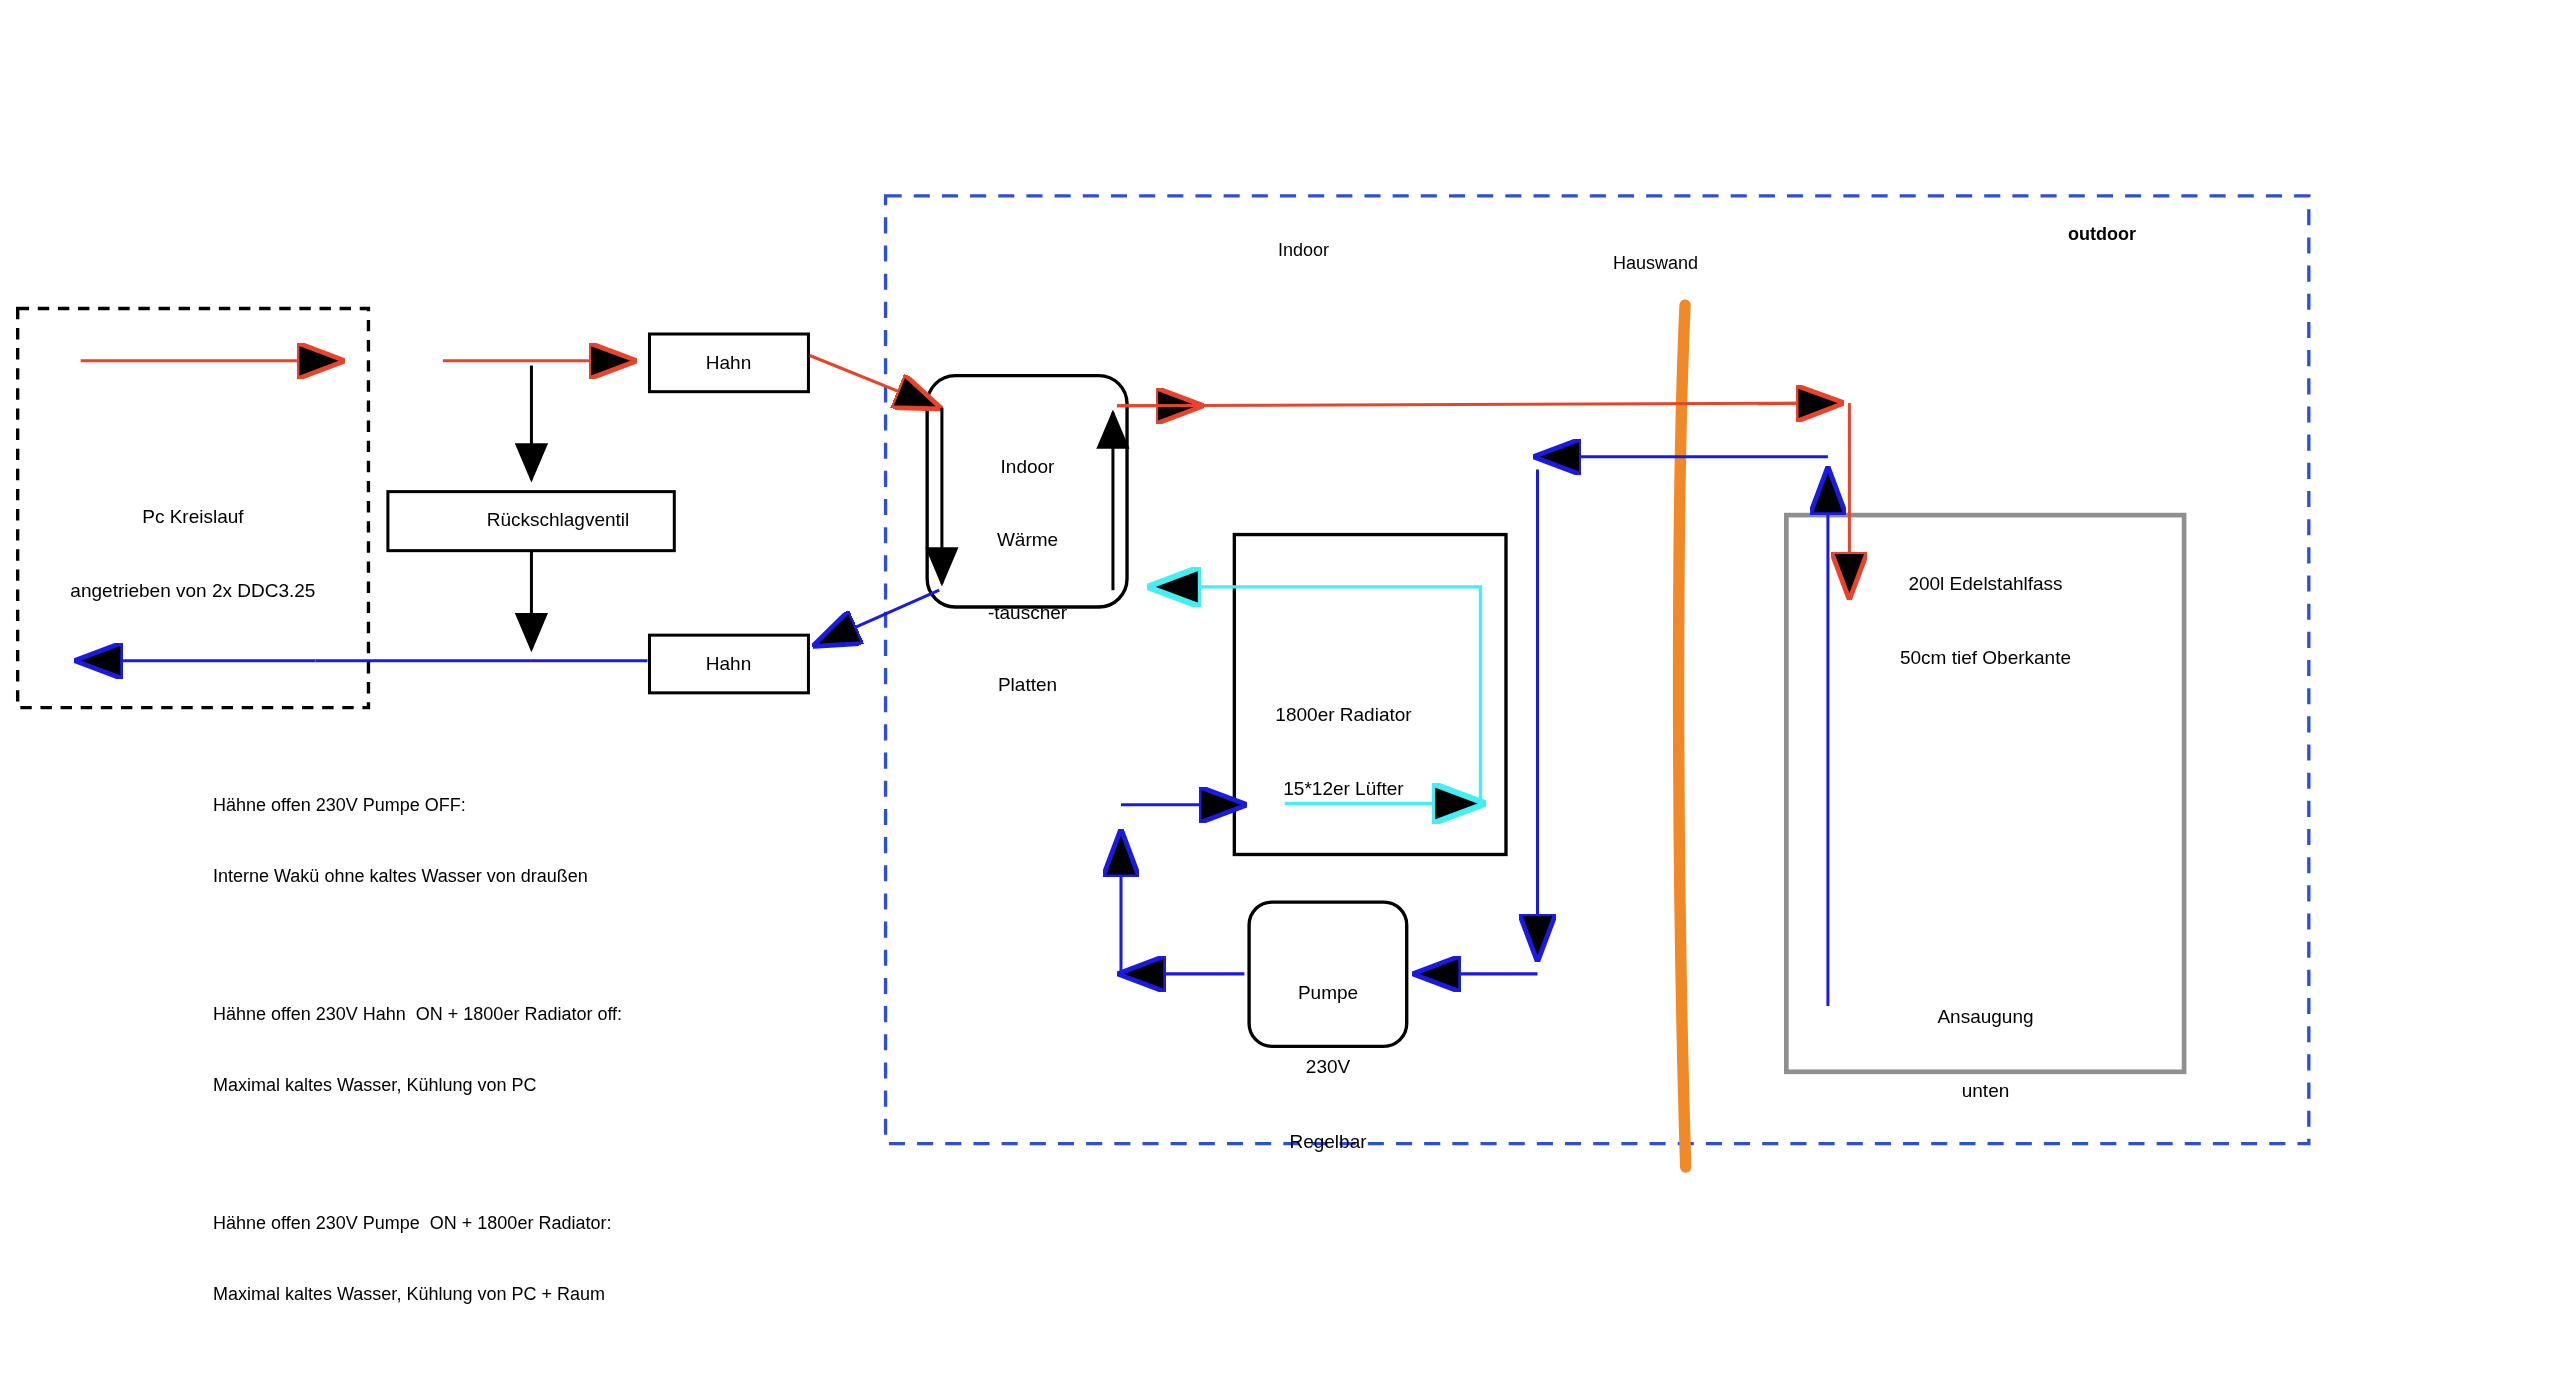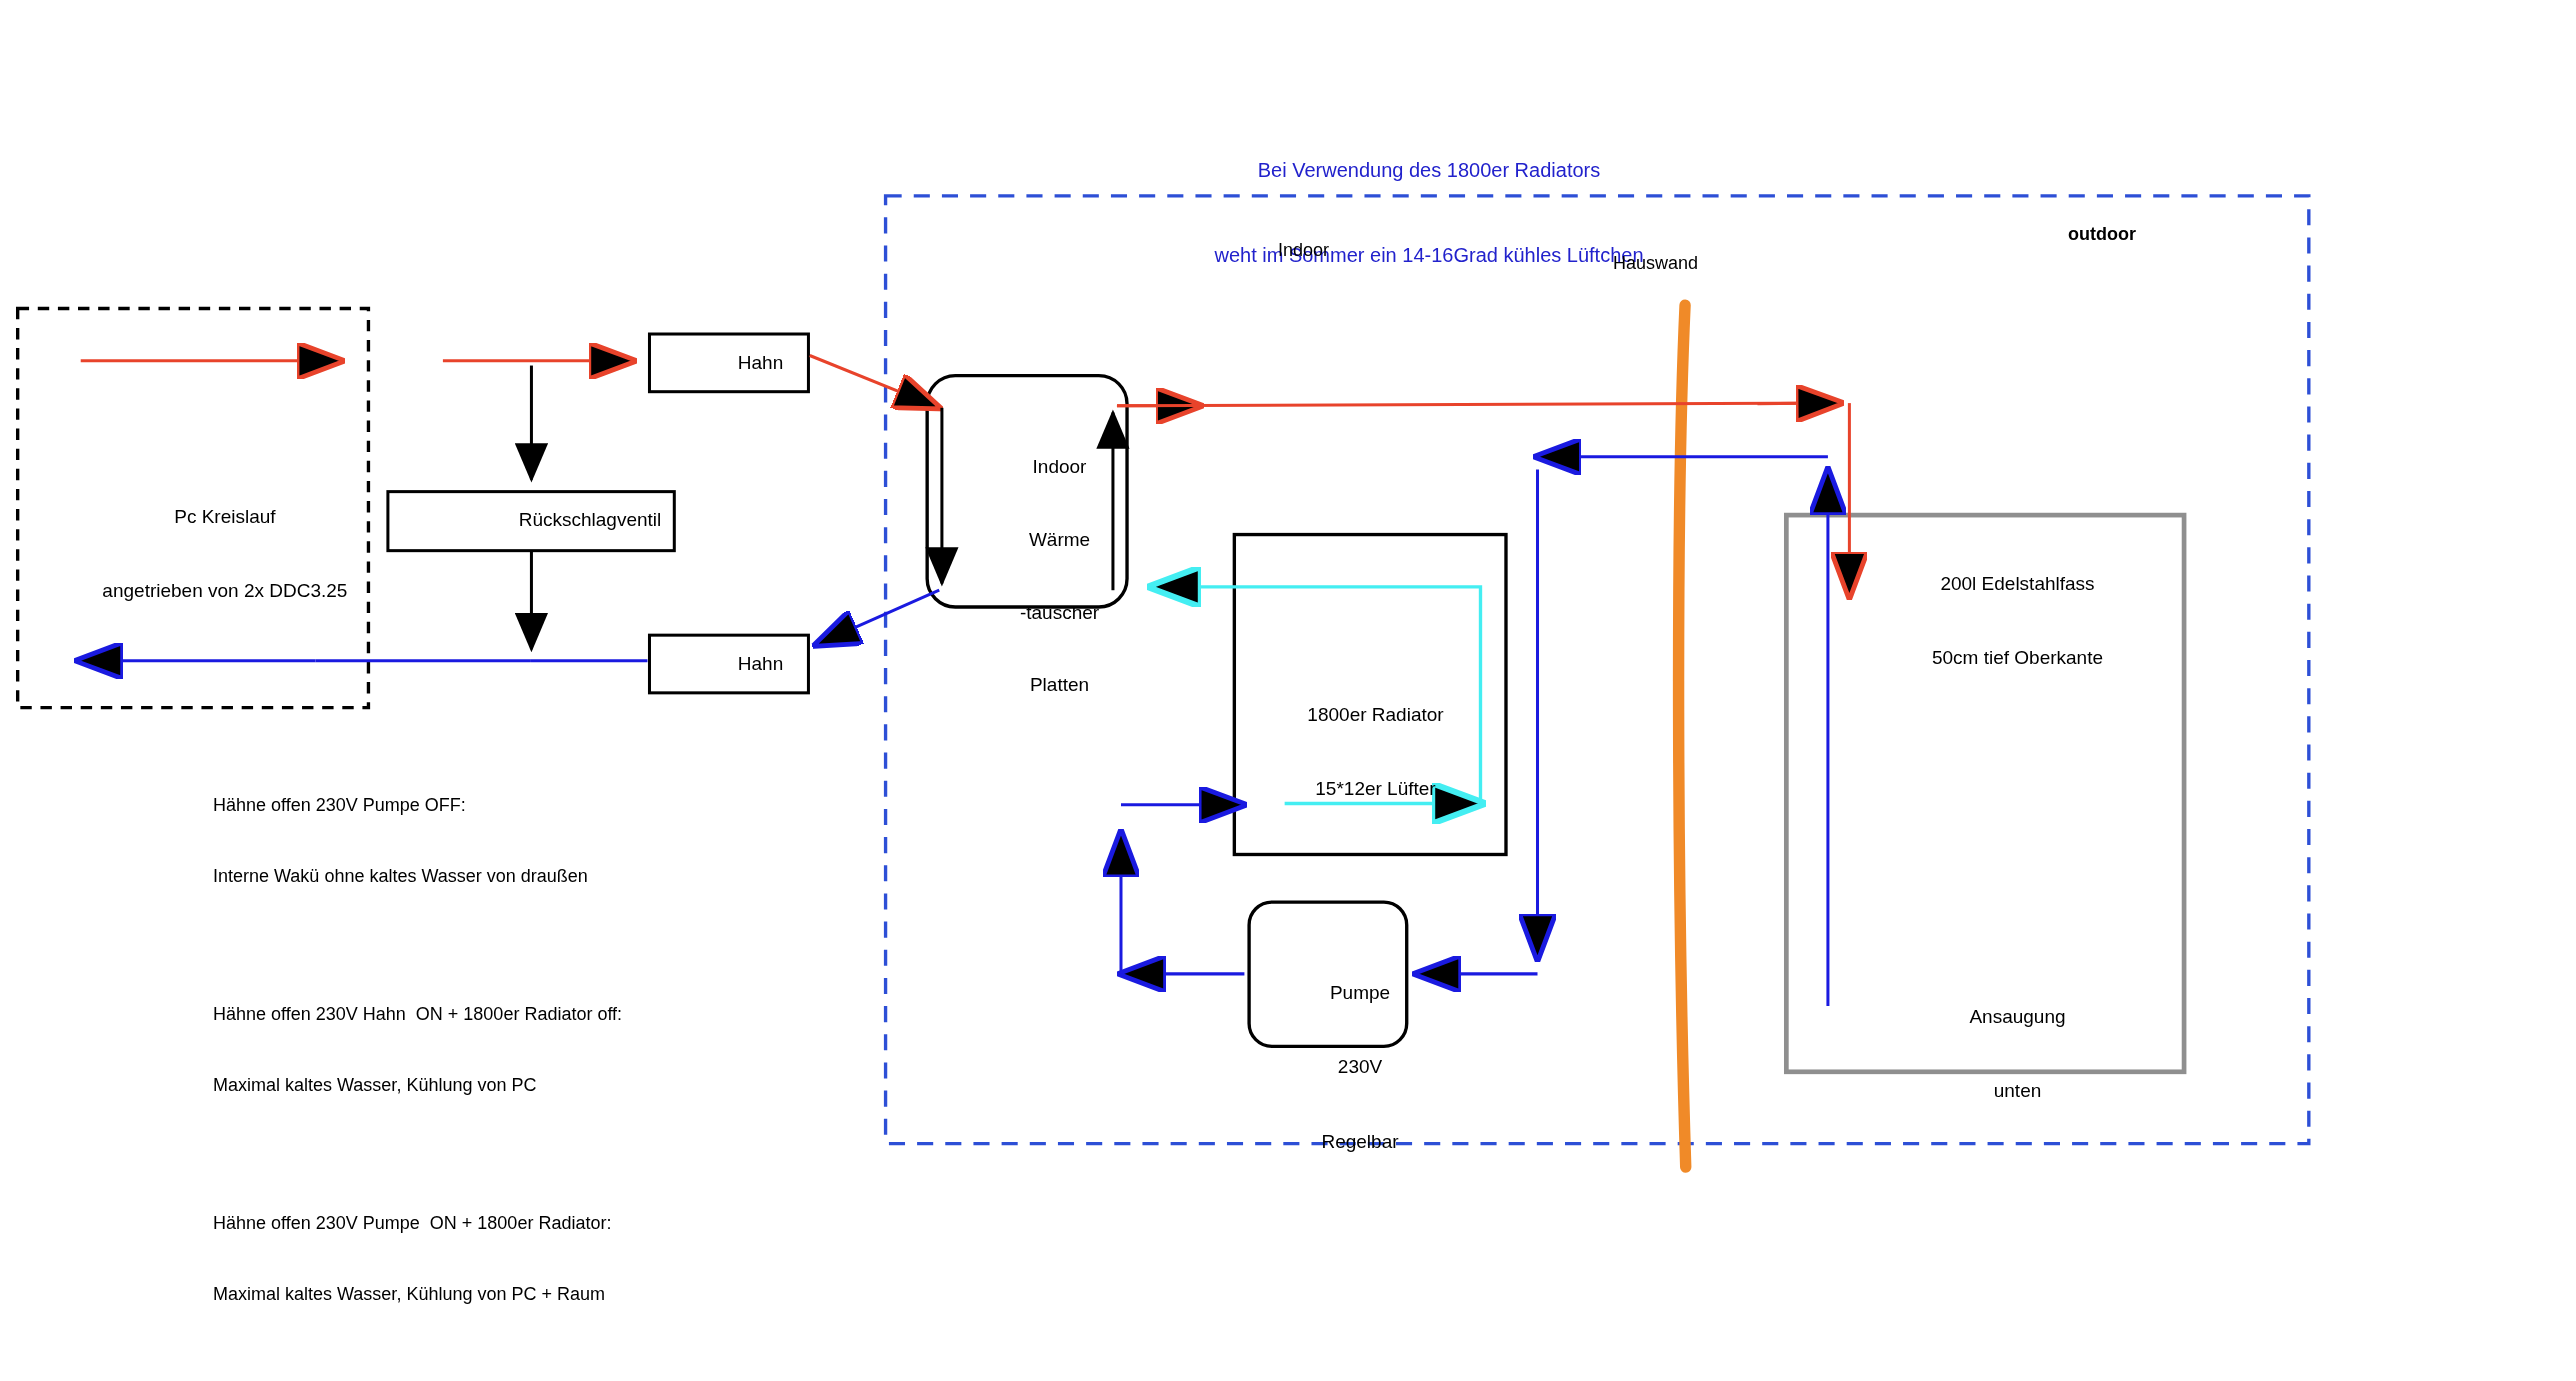--- a/index.html
+++ b/index.html
@@ -44,21 +44,21 @@
     top:32px;
     font-size:18px;
     color:#fcfcfc;
     letter-spacing:0.1px;
   }
 
   
   .reg{ font-size:18px; }
 
   
-  .boxtext{ font-size:19px; text-align:center;padding-left:32px; }
+  .boxtext{ font-size:19px; text-align:center; }
 
   
   .modes{
     position:absolute;
     left:213px;
     top:746px;
     font-size:18px;
     line-height:1.32;
   }
   .modes .grp{ margin-bottom:19px; }
@@ -142,24 +142,20 @@
     <line x1="792" y1="822" x2="792" y2="968" stroke="#000" stroke-width="4.5" marker-end="url(#ah-black)"></line>
 
     <line x1="1404" y1="608" x2="1404" y2="870" stroke="#000" stroke-width="4.5" marker-end="url(#ah-black)"></line>
 
     <line x1="1659" y1="880" x2="1659" y2="615" stroke="#000" stroke-width="4.5" marker-end="url(#ah-black)"></line>
 
   </svg>
 
   <div class="lbl ghost"></div>
 
-  <div class="lbl title">
-    <div>Bei Verwendung des 1800er Radiators</div>
-    <div>weht im Sommer ein 14-16Grad kühles Lüftchen</div>
-  </div>
 
   <div class="lbl reg" style="left:1278px; top:239px;">Indoor</div>
   <div class="lbl reg" style="left:1613px; top:252px;">Hauswand</div>
   <div class="lbl reg" style="left:2068px; top:223px;font-weight:bold;">outdoor</div>
 
   <div class="lbl boxtext" style="left:17.4px; top:456px; width:351px;">
     <div>Pc Kreislauf</div>
     <div>angetrieben von 2x DDC3.25</div>
   </div>
 

